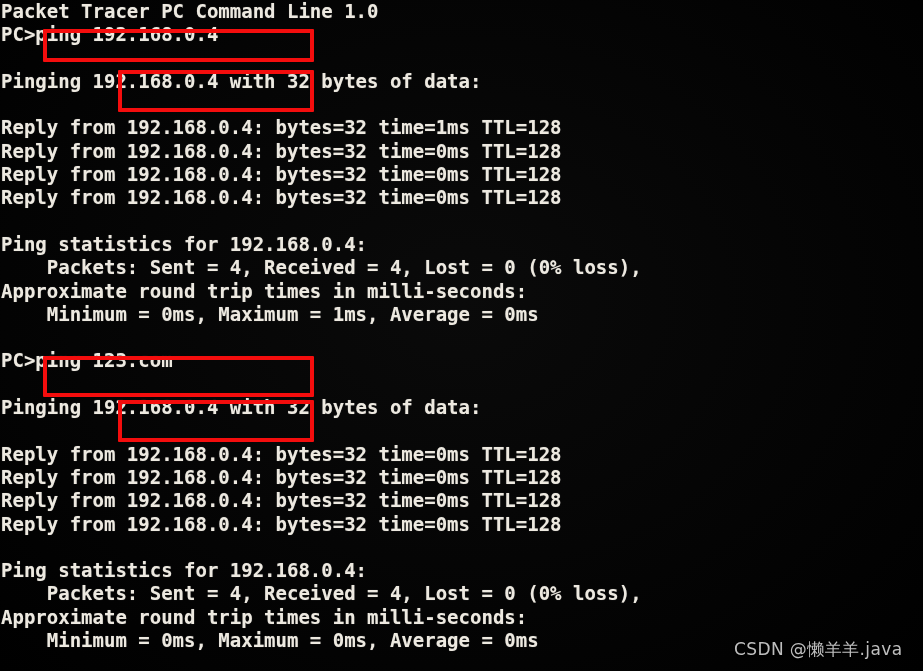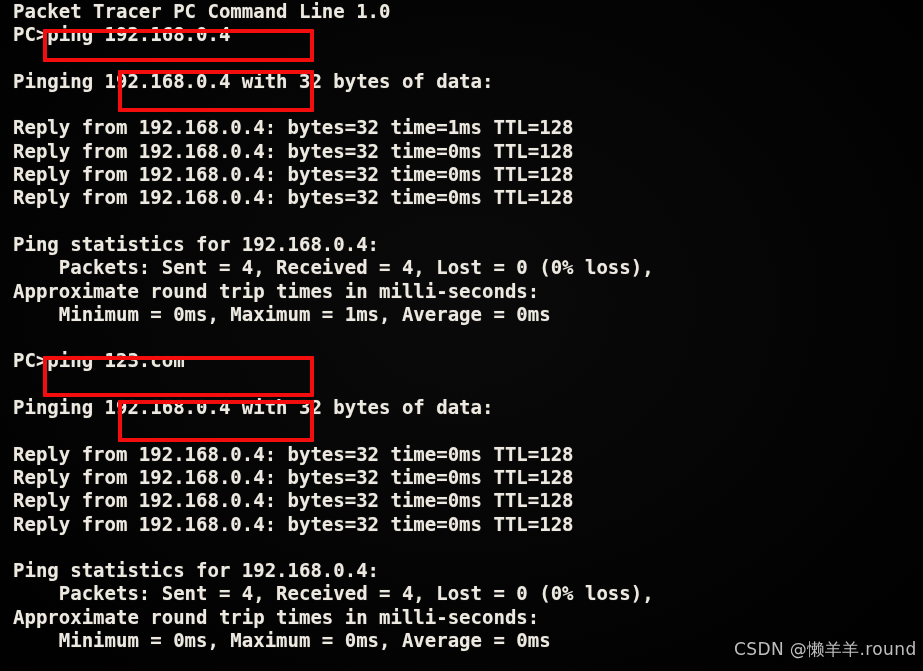--- a/index.html
+++ b/index.html
@@ -41,21 +41,21 @@
     font-size: 19px;
     line-height: 23.3px;
     letter-spacing: 0px;
     font-weight: 700;
     text-shadow: 0 0 1px rgba(255,255,255,0.35);
     z-index: 2;
   }
   .term-line {
     display: block;
     height: 23.3px;
-    padding-left: 13px;
+    padding-left: 1px;
     white-space: pre;
     color: #ede9e0;
   }
   .term-line.blank {
     color: transparent;
   }
   
   .hl-box {
     position: absolute;
     border: 4px solid #f40d0d;
@@ -85,15 +85,15 @@
 
   <pre id="console-output"><span class="term-line">Packet Tracer PC Command Line 1.0</span><span class="term-line">PC&gt;ping 192.168.0.4</span><span class="term-line blank"> </span><span class="term-line">Pinging 192.168.0.4 with 32 bytes of data:</span><span class="term-line blank"> </span><span class="term-line">Reply from 192.168.0.4: bytes=32 time=1ms TTL=128</span><span class="term-line">Reply from 192.168.0.4: bytes=32 time=0ms TTL=128</span><span class="term-line">Reply from 192.168.0.4: bytes=32 time=0ms TTL=128</span><span class="term-line">Reply from 192.168.0.4: bytes=32 time=0ms TTL=128</span><span class="term-line blank"> </span><span class="term-line">Ping statistics for 192.168.0.4:</span><span class="term-line">    Packets: Sent = 4, Received = 4, Lost = 0 (0% loss),</span><span class="term-line">Approximate round trip times in milli-seconds:</span><span class="term-line">    Minimum = 0ms, Maximum = 1ms, Average = 0ms</span><span class="term-line blank"> </span><span class="term-line">PC&gt;ping 123.com</span><span class="term-line blank"> </span><span class="term-line">Pinging 192.168.0.4 with 32 bytes of data:</span><span class="term-line blank"> </span><span class="term-line">Reply from 192.168.0.4: bytes=32 time=0ms TTL=128</span><span class="term-line">Reply from 192.168.0.4: bytes=32 time=0ms TTL=128</span><span class="term-line">Reply from 192.168.0.4: bytes=32 time=0ms TTL=128</span><span class="term-line">Reply from 192.168.0.4: bytes=32 time=0ms TTL=128</span><span class="term-line blank"> </span><span class="term-line">Ping statistics for 192.168.0.4:</span><span class="term-line">    Packets: Sent = 4, Received = 4, Lost = 0 (0% loss),</span><span class="term-line">Approximate round trip times in milli-seconds:</span><span class="term-line">    Minimum = 0ms, Maximum = 0ms, Average = 0ms</span></pre>
 
   <div id="annotation-layer">
       <div class="hl-box" style="left: 43px; top: 29px; width: 271px; height: 33px; border-color: rgb(244, 13, 13);"></div>
       <div class="hl-box" style="left: 118px; top: 70px; width: 196px; height: 42px; border-color: rgb(244, 13, 13);"></div>
       <div class="hl-box" style="left: 43px; top: 356px; width: 271px; height: 41px; border-color: rgb(244, 13, 13);"></div>
       <div class="hl-box" style="left: 118px; top: 400px; width: 196px; height: 42px; border-color: rgb(244, 13, 13);"></div>
     </div>
 
-  <div id="watermark" style="left: 734px; top: 638px;">CSDN @懒羊羊.round</div>
+  <div id="watermark" style="left: 734px; top: 638px;">CSDN @懒羊羊.java</div>
 
 </div>
 
 </body></html>

